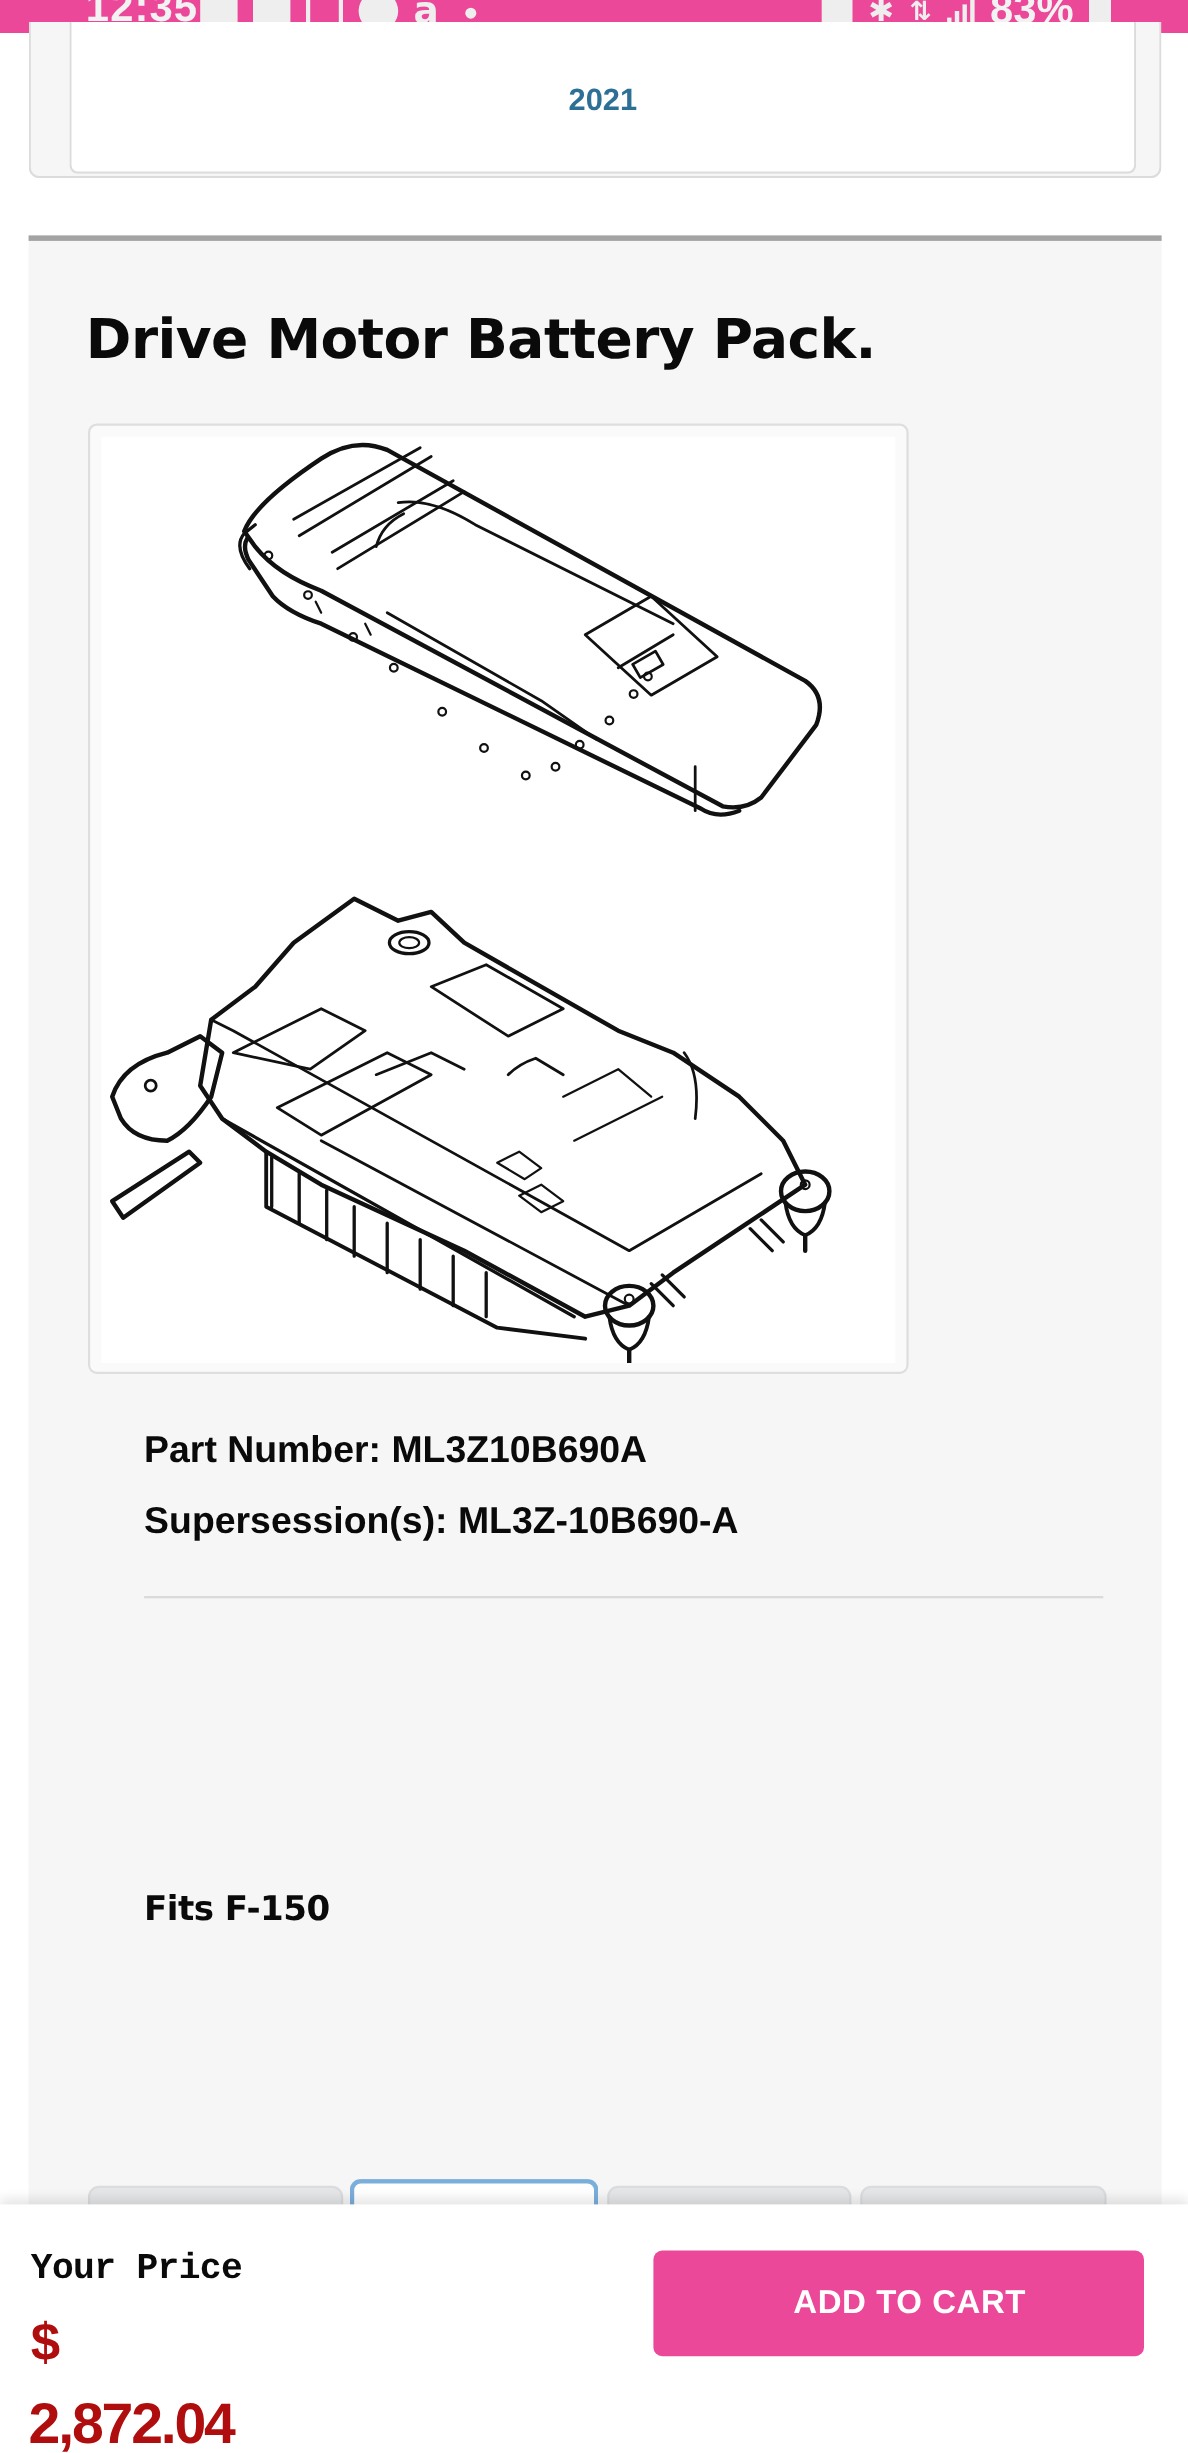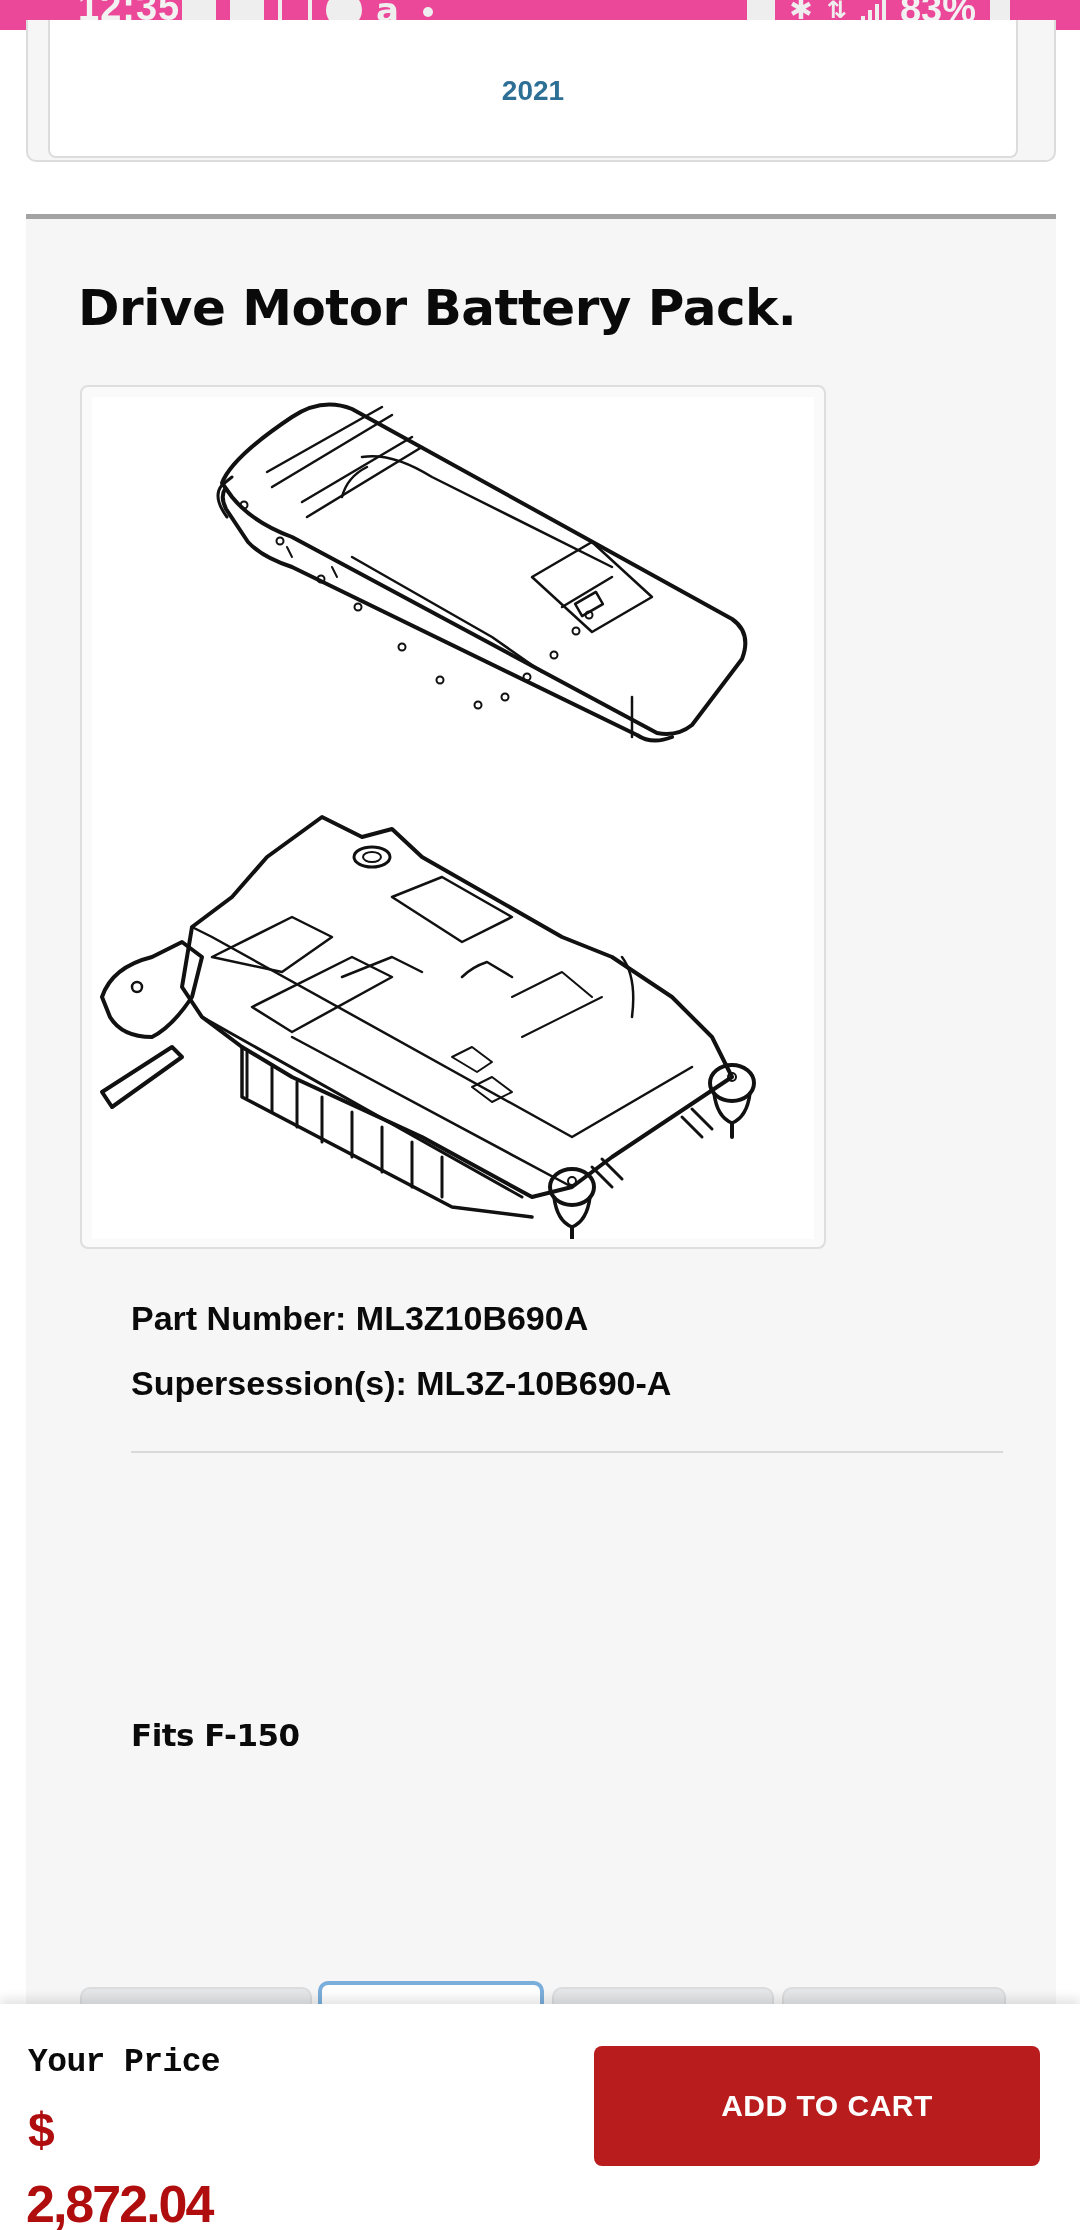--- a/index.html
+++ b/index.html
@@ -27,21 +27,21 @@
     .signal { display: flex; gap: 3px; align-items: flex-end; height: 28px; }
     .signal span { width: 4px; background: #eee; }
 
     
     .year-card-outer {
       position: absolute; left: 26px; top: 20px; width: 1030px; height: 142px;
       background: #f6f6f6; border: 2px solid #dcdcdc; border-top: none;
       border-radius: 0 0 10px 10px;
     }
     .year-card-inner {
-      position: absolute; left: 20px; top: 0; width: 970px; height: 138px;
+      position: absolute; left: 35px; top: 0; width: 970px; height: 138px;
       background: #ffffff; border: 2px solid #dcdcdc; border-top: none;
       border-radius: 0 0 8px 8px;
       display: flex; align-items: center; justify-content: center;
     }
     .year-text {
       color: #2e6f95; font-weight: bold; font-size: 28px; margin-top: 6px;
       font-family: "Liberation Sans", sans-serif;
     }
 
     
@@ -108,22 +108,22 @@
     }
     .price-currency {
       position: absolute; left: 28px; top: 98px; font-size: 48px; font-weight: bold; color: #b00e0e;
       font-family: "Liberation Sans", sans-serif;
     }
     .price-amount {
       position: absolute; left: 26px; top: 170px; font-size: 52px; font-weight: bold; color: #b00e0e;
       font-family: "Liberation Sans", sans-serif; letter-spacing: -2px;
     }
     .add-to-cart {
-      position: absolute; left: 594px; top: 42px; width: 446px; height: 120px;
-      background: #b91c1c; color: #ffffff; border: none; border-radius: 8px;
+      position: absolute; left: 594px; top: 42px; width: 446px; height: 96px;
+      background: #ec4899; color: #ffffff; border: none; border-radius: 8px;
       font-size: 30px; font-weight: bold; font-family: "Liberation Sans", sans-serif;
       display: flex; align-items: center; justify-content: center; letter-spacing: 0.5px; padding-left: 20px;
     }
   </style>
 </head>
 <body>
 
 <div class="status-bar">
   <span class="status-time">12:35</span>
   <div class="status-left-icons">

